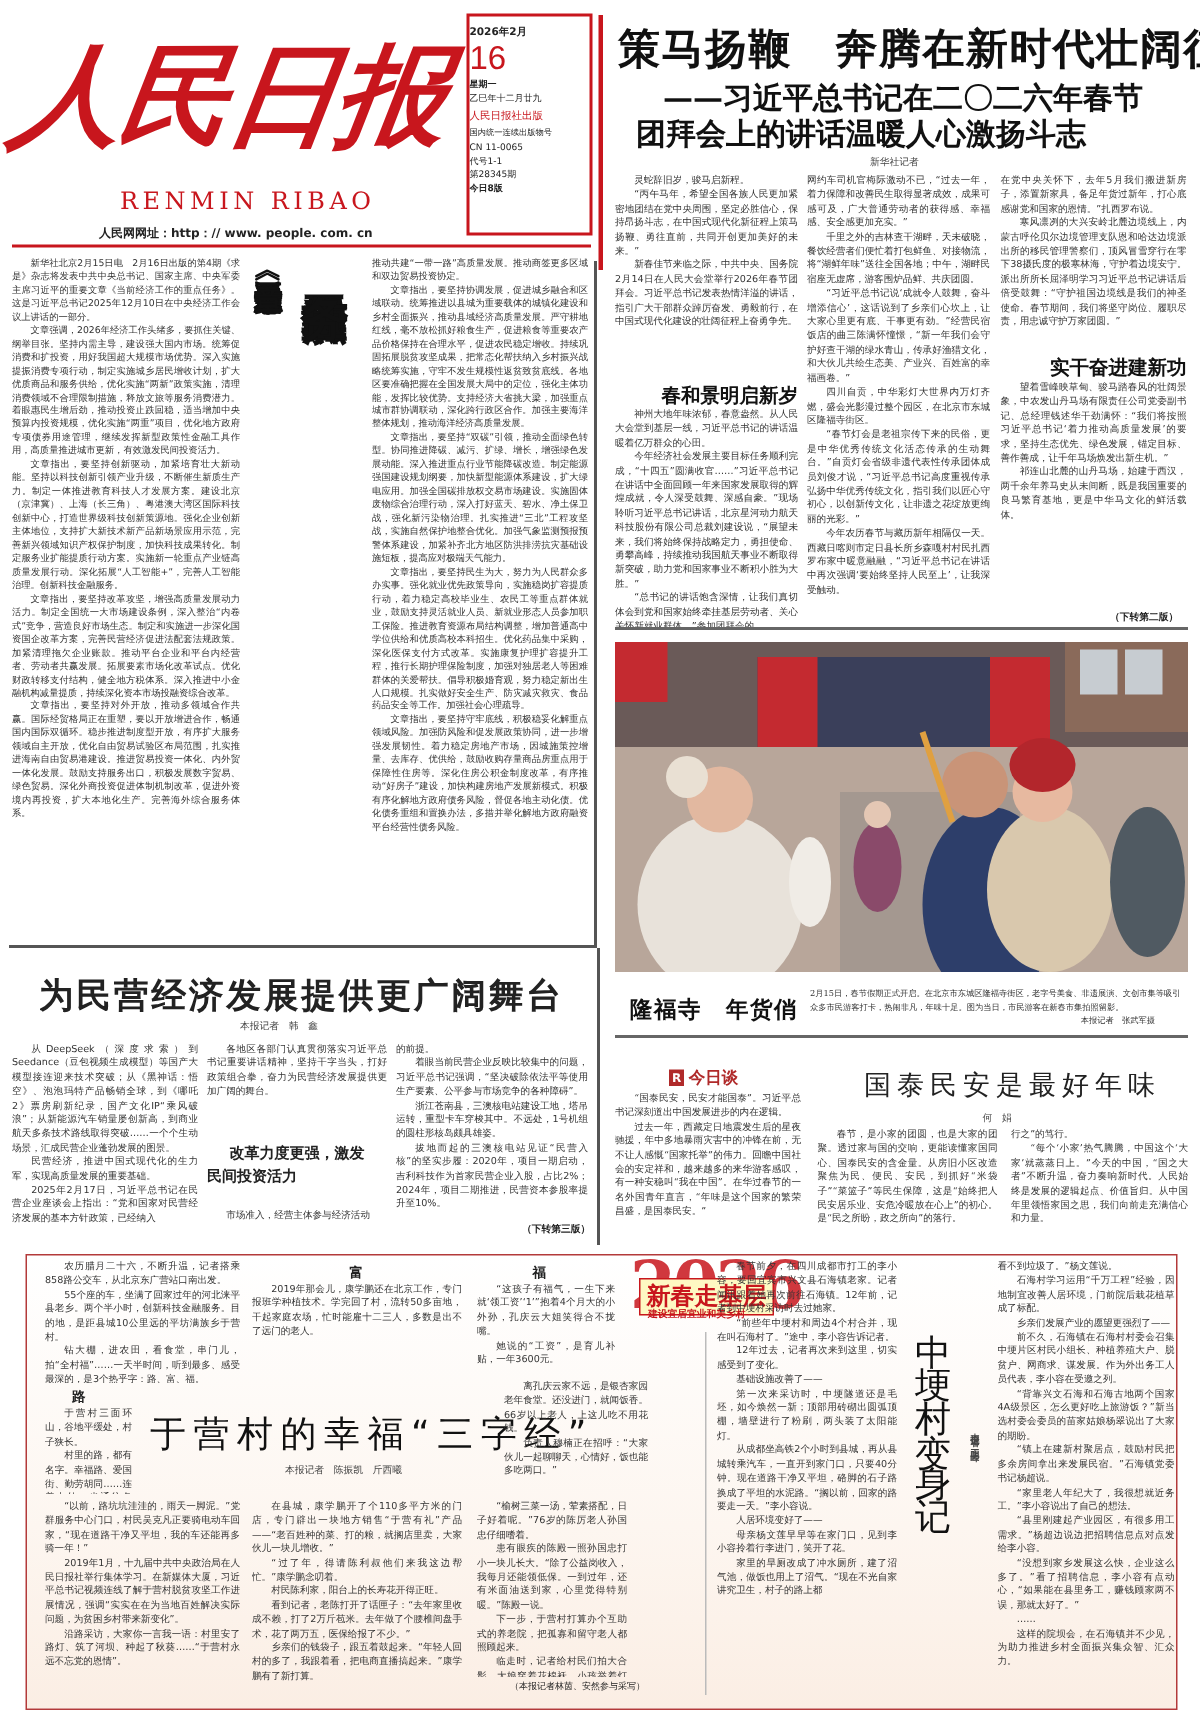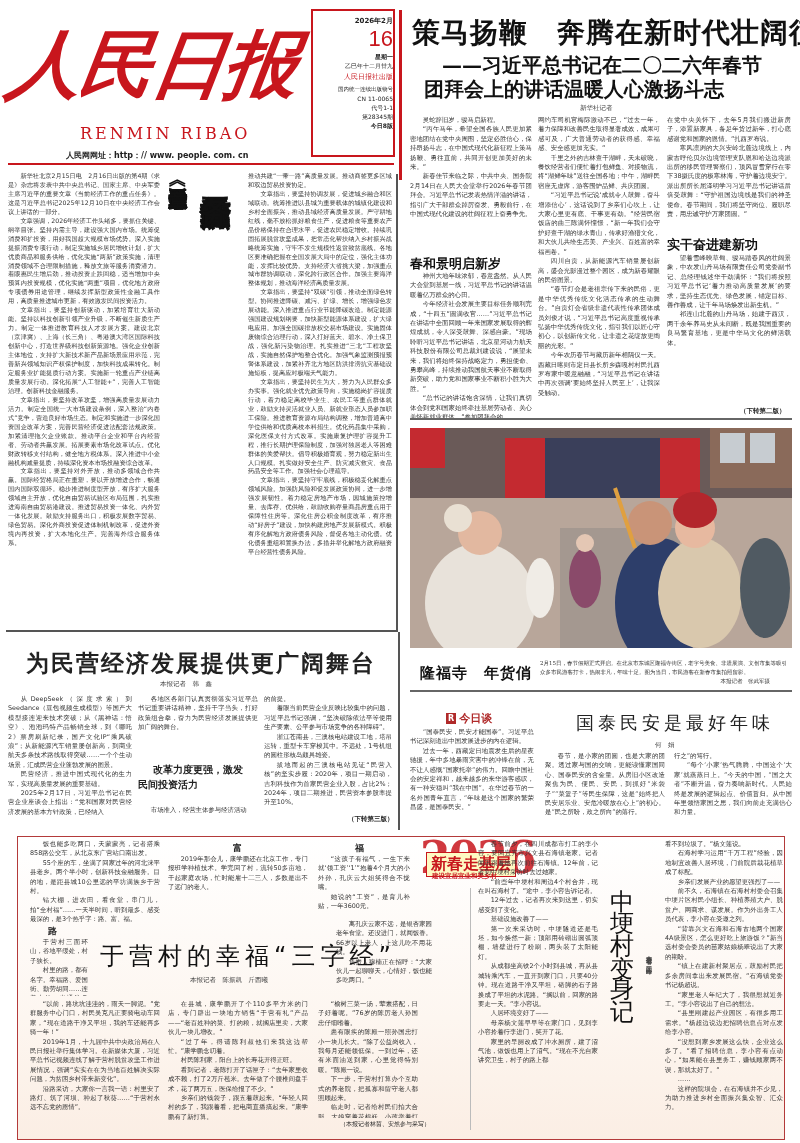--- a/index.html
+++ b/index.html
@@ -4,31 +4,31 @@
 <style>
 *{box-sizing:border-box;margin:0;padding:0}
 body{width:800px;height:1143px;background:#fff;font-family:"DejaVu Sans",sans-serif;color:#222;overflow:hidden;position:relative}
 .abs{position:absolute}
 .txt{font-size:6.4px;line-height:9.4px;color:#333;text-align:justify;overflow:hidden;font-family:"DejaVu Sans",sans-serif}
 .txt p{text-indent:2em}
 
 .logo{left:8px;top:4px;width:290px;height:128px;color:#c8161d;font-family:"DejaVu Serif",serif;font-size:74px;font-weight:bold;font-style:italic;letter-spacing:-2px;line-height:120px;transform:skewX(-8deg)}
 .pinyin{left:80px;top:124px;color:#c8161d;font-family:"DejaVu Serif",serif;font-size:16px;letter-spacing:3px}
 .website{left:66px;top:150px;font-size:8px;font-weight:bold;color:#222}
-.datebox{left:311px;top:9px;width:84px;height:148px;border:2px solid #c8161d;text-align:right;font-size:6px;line-height:9px;padding-top:6px}
+.datebox{left:311px;top:9px;width:84px;height:148px;border:2px solid #c8161d;text-align:left;font-size:6px;line-height:9px;padding-top:6px}
 .datebox .day{font-size:22px;line-height:26px;color:#c8161d;font-family:"Liberation Sans",sans-serif}
 .datebox .red{color:#c8161d;font-size:7px;margin:3px 0}
 .topline{left:8px;top:163px;width:386px;height:2px;background:#c8161d}
 .redbar{left:399px;top:10px;width:3px;height:170px;background:#c8161d}
 
 .headline{left:412px;top:14px;font-size:28px;font-weight:bold;letter-spacing:1px;color:#111;white-space:nowrap}
 .subhead{left:442px;top:52px;font-size:20px;font-family:"DejaVu Serif",serif;font-weight:bold;color:#111;white-space:nowrap}
 .subhead2{left:424px;top:76px;font-size:20px;font-family:"DejaVu Serif",serif;font-weight:bold;color:#111;white-space:nowrap}
 .byline{font-size:6.5px;color:#444;font-family:Liberation Sans, sans-serif}
-.sechead{font-size:13px;font-weight:bold;font-family:"DejaVu Serif",serif;color:#111;text-align:left}
+.sechead{font-size:13px;font-weight:bold;font-family:"DejaVu Serif",serif;color:#111;text-align:right}
 
 .vtitle{writing-mode:vertical-rl;font-weight:bold;color:#111;letter-spacing:0}
 .rule{background:#666;height:2px}
 
 .photo{left:410px;top:428px;width:382px;height:220px;overflow:hidden;background:#8a7a72}
 .caption-title{left:420px;top:664px;font-size:15px;font-weight:bold;color:#111;letter-spacing:1px;white-space:nowrap}
 .caption{left:540px;top:659px;width:250px;font-size:5.5px;line-height:9px;color:#333;font-family:"DejaVu Serif",serif}
 
 .frame{left:17px;top:836px;width:768px;height:304px;border:1.5px solid #b33a3a;background:linear-gradient(#fff 0%,#fdf6f0 60%,#fbeee4 100%)}
 .frame-title{left:100px;top:940px;font-size:24px;color:#111;letter-spacing:5px;white-space:nowrap;font-family:"DejaVu Sans",sans-serif}
@@ -68,21 +68,21 @@
 <div class="abs sechead" style="left:410px;top:255px;width:122px">春和景明启新岁</div>
 <div class="abs txt" style="left:410px;top:272px;width:122px;height:148px">
   <p>神州大地年味浓郁，春意盎然。从人民大会堂到基层一线，习近平总书记的讲话温暖着亿万群众的心田。</p>
   <p>今年经济社会发展主要目标任务顺利完成，“十四五”圆满收官……”习近平总书记在讲话中全面回顾一年来国家发展取得的辉煌成就，令人深受鼓舞、深感自豪。”现场聆听习近平总书记讲话，北京星河动力航天科技股份有限公司总裁刘建设说，“展望未来，我们将始终保持战略定力，勇担使命、勇攀高峰，持续推动我国航天事业不断取得新突破，助力党和国家事业不断积小胜为大胜。”</p>
   <p>“总书记的讲话饱含深情，让我们真切体会到党和国家始终牵挂基层劳动者、关心关怀新就业群体。”参加团拜会的</p>
 </div>
 <div class="abs txt" style="left:538px;top:116px;width:122px;height:304px">
   <p style="text-indent:0">网约车司机官梅际激动不已，“过去一年，着力保障和改善民生取得显著成效，成果可感可及，广大普通劳动者的获得感、幸福感、安全感更加充实。”</p>
   <p>千里之外的吉林查干湖畔，天未破晓，餐饮经营者们便忙着打包鲜鱼、对接物流，将“湖鲜年味”送往全国各地；中午，湖畔民宿座无虚席，游客围炉品鲜、共庆团圆。</p>
   <p>“习近平总书记说‘成就令人鼓舞，奋斗增添信心’，这话说到了乡亲们心坎上，让大家心里更有底、干事更有劲。”经营民宿饭店的曲三陈满怀憧憬，“新一年我们会守护好查干湖的绿水青山，传承好渔猎文化，和大伙儿共绘生态美、产业兴、百姓富的幸福画卷。”</p>
-  <p>四川自贡，从新能源汽车销量屡创新高，盛会光影漫过整个园区，成为新春耀眼的民俗图景。</p>
+  <p>四川自贡，中华彩灯大世界内万灯齐燃，盛会光影漫过整个园区，在北京市东城区隆福寺街区。</p>
   <p>“春节灯会是老祖宗传下来的民俗，更是中华优秀传统文化活态传承的生动舞台。”自贡灯会省级非遗代表性传承团体成员刘俊才说，“习近平总书记高度重视传承弘扬中华优秀传统文化，指引我们以匠心守初心，以创新传文化，让非遗之花绽放更绚丽的光彩。”</p>
   <p>今年农历春节与藏历新年相隔仅一天。西藏日喀则市定日县长所乡森嘎村村民扎西罗布家中暖意融融，“习近平总书记在讲话中再次强调‘要始终坚持人民至上’，让我深受触动。</p>
 </div>
 <div class="abs txt" style="left:667px;top:116px;width:124px;height:118px">
   <p style="text-indent:0">在党中央关怀下，去年5月我们搬进新房子，添置新家具，备足年货过新年，打心底感谢党和国家的恩情。”扎西罗布说。</p>
   <p>寒风凛冽的大兴安岭北麓边境线上，内蒙古呼伦贝尔边境管理支队恩和哈达边境派出所的移民管理警察们，顶风冒雪穿行在零下38摄氏度的极寒林海，守护着边境安宁。派出所所长屈泽明学习习近平总书记讲话后倍受鼓舞：“守护祖国边境线是我们的神圣使命。春节期间，我们将坚守岗位、履职尽责，用忠诚守护万家团圆。”</p>
 </div>
 <div class="abs sechead" style="left:667px;top:236px;width:124px">实干奋进建新功</div>
 <div class="abs txt" style="left:667px;top:254px;width:124px;height:156px">
   <p>望着雪峰映草甸、骏马踏春风的壮阔景象，中农发山丹马场有限责任公司党委副书记、总经理钱述华干劲满怀：“我们将按照习近平总书记‘着力推动高质量发展’的要求，坚持生态优先、绿色发展，锚定目标、善作善成，让千年马场焕发出新生机。”</p>
@@ -191,21 +191,21 @@
 
 <div class="abs frame"></div>
 
 <div class="abs badge26">
   <div style="position:absolute;left:4px;top:-6px;font-size:44px;font-weight:bold;color:#c8161d;opacity:.85;font-family:'DejaVu Serif',serif;letter-spacing:-2px">2026</div>
   <div style="position:absolute;left:10px;top:14px;background:#fef9c3;border:1px solid #c8161d;color:#c8161d;font-size:16px;font-weight:bold;padding:1px 4px;font-family:'DejaVu Serif',serif">新春走基层</div>
   <div style="position:absolute;left:16px;top:34px;color:#c8161d;font-size:6.5px;font-weight:bold">建设宜居宜业和美乡村</div>
 </div>
 
 <div class="abs txt" style="left:30px;top:840px;width:130px;height:82px">
-  <p>饭也能多吃两口，天蒙蒙亮，记者搭乘858路公交车，从北京东广营站口南出发。</p>
+  <p>农历腊月二十六，不断升温，记者搭乘858路公交车，从北京东广营站口南出发。</p>
   <p>55个座的车，坐满了回家过年的河北涞平县老乡。两个半小时，创新科技金融服务。目的地，是距县城10公里远的平坊满族乡于营村。</p>
   <p>钻大棚，进农田，看食堂，串门儿，拍“全村福”……一天半时间，听到最多、感受最深的，是3个热乎字：路、富、福。</p>
 </div>
 <div class="abs" style="left:48px;top:925px;font-size:9px;font-weight:bold;font-family:'DejaVu Serif',serif">路</div>
 <div class="abs txt" style="left:30px;top:938px;width:58px;height:58px">
   <p>于营村三面环山，谷地平缓处，村子狭长。</p>
   <p>村里的路，都有名字。幸福路、爱国街、勤劳胡同……连着山外，也通往各家。</p>
 </div>
 <div class="abs txt" style="left:30px;top:1000px;width:130px;height:128px">
   <p>“以前，路坑坑洼洼的，雨天一脚泥。”党群服务中心门口，村民吴克凡正要骑电动车回家，“现在道路干净又平坦，我的车还能再多骑一年！”</p>

